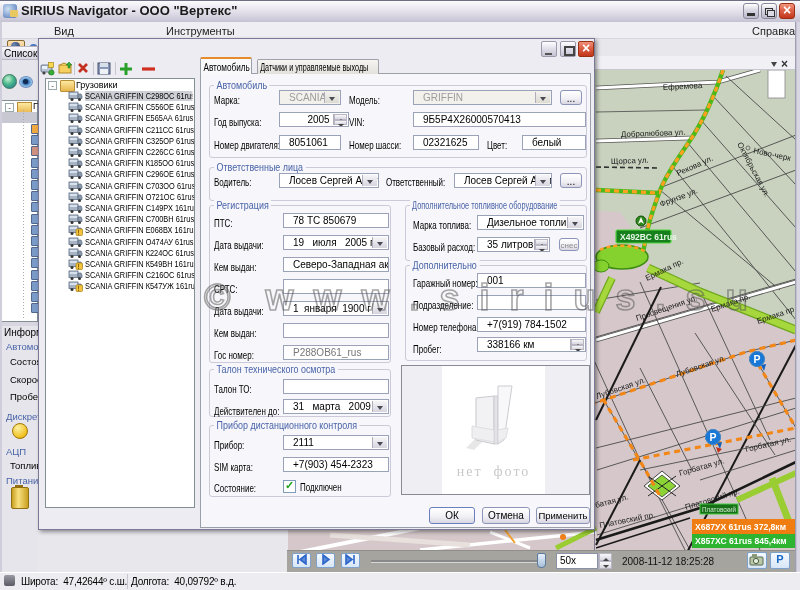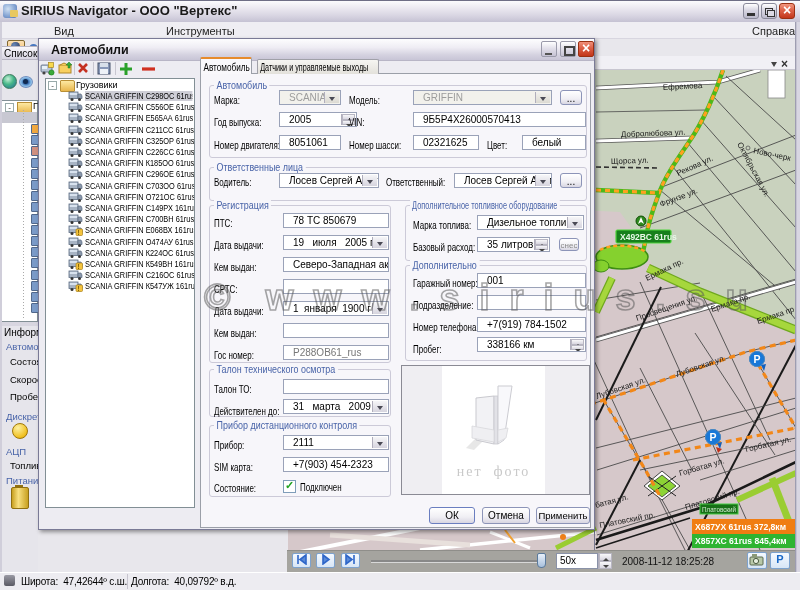--- a/index.html
+++ b/index.html
@@ -267,23 +267,20 @@
 <div class="abs" style="left:795px;top:22px;width:5px;height:550px;background:linear-gradient(90deg,#8a8aa0,#D8D6E2 40%);"></div>
 <div class="abs" style="left:0px;top:22px;width:2px;height:550px;background:#D0CEDA;"></div>
 
 <div class="abs" id="statusbar"></div>
 <div class="abs" style="left:4px;top:575px;width:11px;height:11px;background:linear-gradient(180deg,#9a9aa4,#5a5a64);border-radius:2px;"></div>
 <div class="abs" style="left:21px;top:576px;font-size:10px;letter-spacing:-0.2px;">Широта:&nbsp; 47,42644º с.ш.</div>
 <div class="abs" style="left:127px;top:574px;width:1px;height:15px;background:#c6c4ce;"></div>
 <div class="abs" style="left:131px;top:576px;font-size:10px;letter-spacing:-0.2px;">Долгота:&nbsp; 40,09792º в.д.</div>
 
 <div class="abs" id="dialog">
- <div class="abs" id="dlgcap">
-      <b>Автомобили</b>
-    </div>
  <div class="abs dcapbtn" style="left:502px;"></div>
  <div class="abs" style="left:506px;top:14px;width:7px;height:2px;background:#555;"></div>
  <div class="abs dcapbtn" style="left:521px;"></div>
  <div class="abs" style="left:525px;top:7px;width:7px;height:6px;border:2px solid #444;"></div>
  <div class="abs dcapbtn" style="left:539px;background:linear-gradient(180deg,#F0907A,#DC5F45 45%,#C23519);border-color:#9a3012;color:#fff;font-weight:bold;font-size:14px;line-height:13px;text-align:center;">×</div>
 
 <svg style="position:absolute;left:0px;top:21px;width:160px;height:18px;" viewBox="0 0 160 18">
  <g>
   <rect x="2" y="5" width="11" height="7" rx="1" fill="#b8c4d4" stroke="#5a6a80" stroke-width="0.8"></rect>
   <rect x="3" y="6" width="5" height="3" fill="#e8f0f8"></rect>
@@ -467,21 +464,21 @@
  <div class="abs" style="left:218px;top:20px;width:122px;height:15px;background:linear-gradient(180deg,#F6F5F2,#E3E1DB);border:1px solid #A0A0A8;border-bottom:none;border-radius:2px 2px 0 0;box-sizing:border-box;overflow:hidden;padding-top:2px;font-size:10px;"><span style="display:inline-block;transform:scaleX(0.72);transform-origin:0 0;white-space:nowrap;padding-left:3px;">Датчики и управляемые выходы</span></div>
 
  <div class="group" style="left:170px;top:46px;width:378px;height:73px;"></div>
  <div class="gt" style="left:175px;top:40px;">Автомобиль</div>
  <div class="lbl" style="left:175px;top:55px;">Марка:</div>
  <div class="field" style="left:240px;top:51px;width:62px;height:15px;background:#F2F1EC;color:#9c9c9c;">SCANIA<span class="combo-arrow" style="background:linear-gradient(180deg,#f2f1ee,#dcdad2);"></span></div>
  <div class="lbl" style="left:310px;top:55px;">Модель:</div>
  <div class="field" style="left:374px;top:51px;width:139px;height:15px;background:#F2F1EC;color:#9c9c9c;">GRIFFIN<span class="combo-arrow" style="background:linear-gradient(180deg,#f2f1ee,#dcdad2);"></span></div>
  <div class="btn" style="left:521px;top:51px;width:22px;height:15px;">...</div>
  <div class="lbl" style="left:175px;top:77px;">Год выпуска:</div>
- <div class="field" style="left:240px;top:73px;width:78px;height:15px;">2005<span class="spin">
+ <div class="field" style="left:240px;top:73px;width:70px;height:15px;text-align:center;">2005<span class="spin">
         <i class="up"></i>
         <i class="dn"></i>
       </span></div>
  <div class="lbl" style="left:310px;top:77px;">VIN:</div>
  <div class="field blur" style="left:374px;top:73px;width:173px;height:15px;">9Б5Р4Х26000570413</div>
  <div class="lbl" style="left:175px;top:100px;">Номер двигателя:</div>
  <div class="field" style="left:240px;top:96px;width:62px;height:15px;">8051061</div>
  <div class="lbl" style="left:310px;top:100px;">Номер шасси:</div>
  <div class="field" style="left:374px;top:96px;width:66px;height:15px;">02321625</div>
  <div class="lbl" style="left:448px;top:100px;">Цвет:</div>

